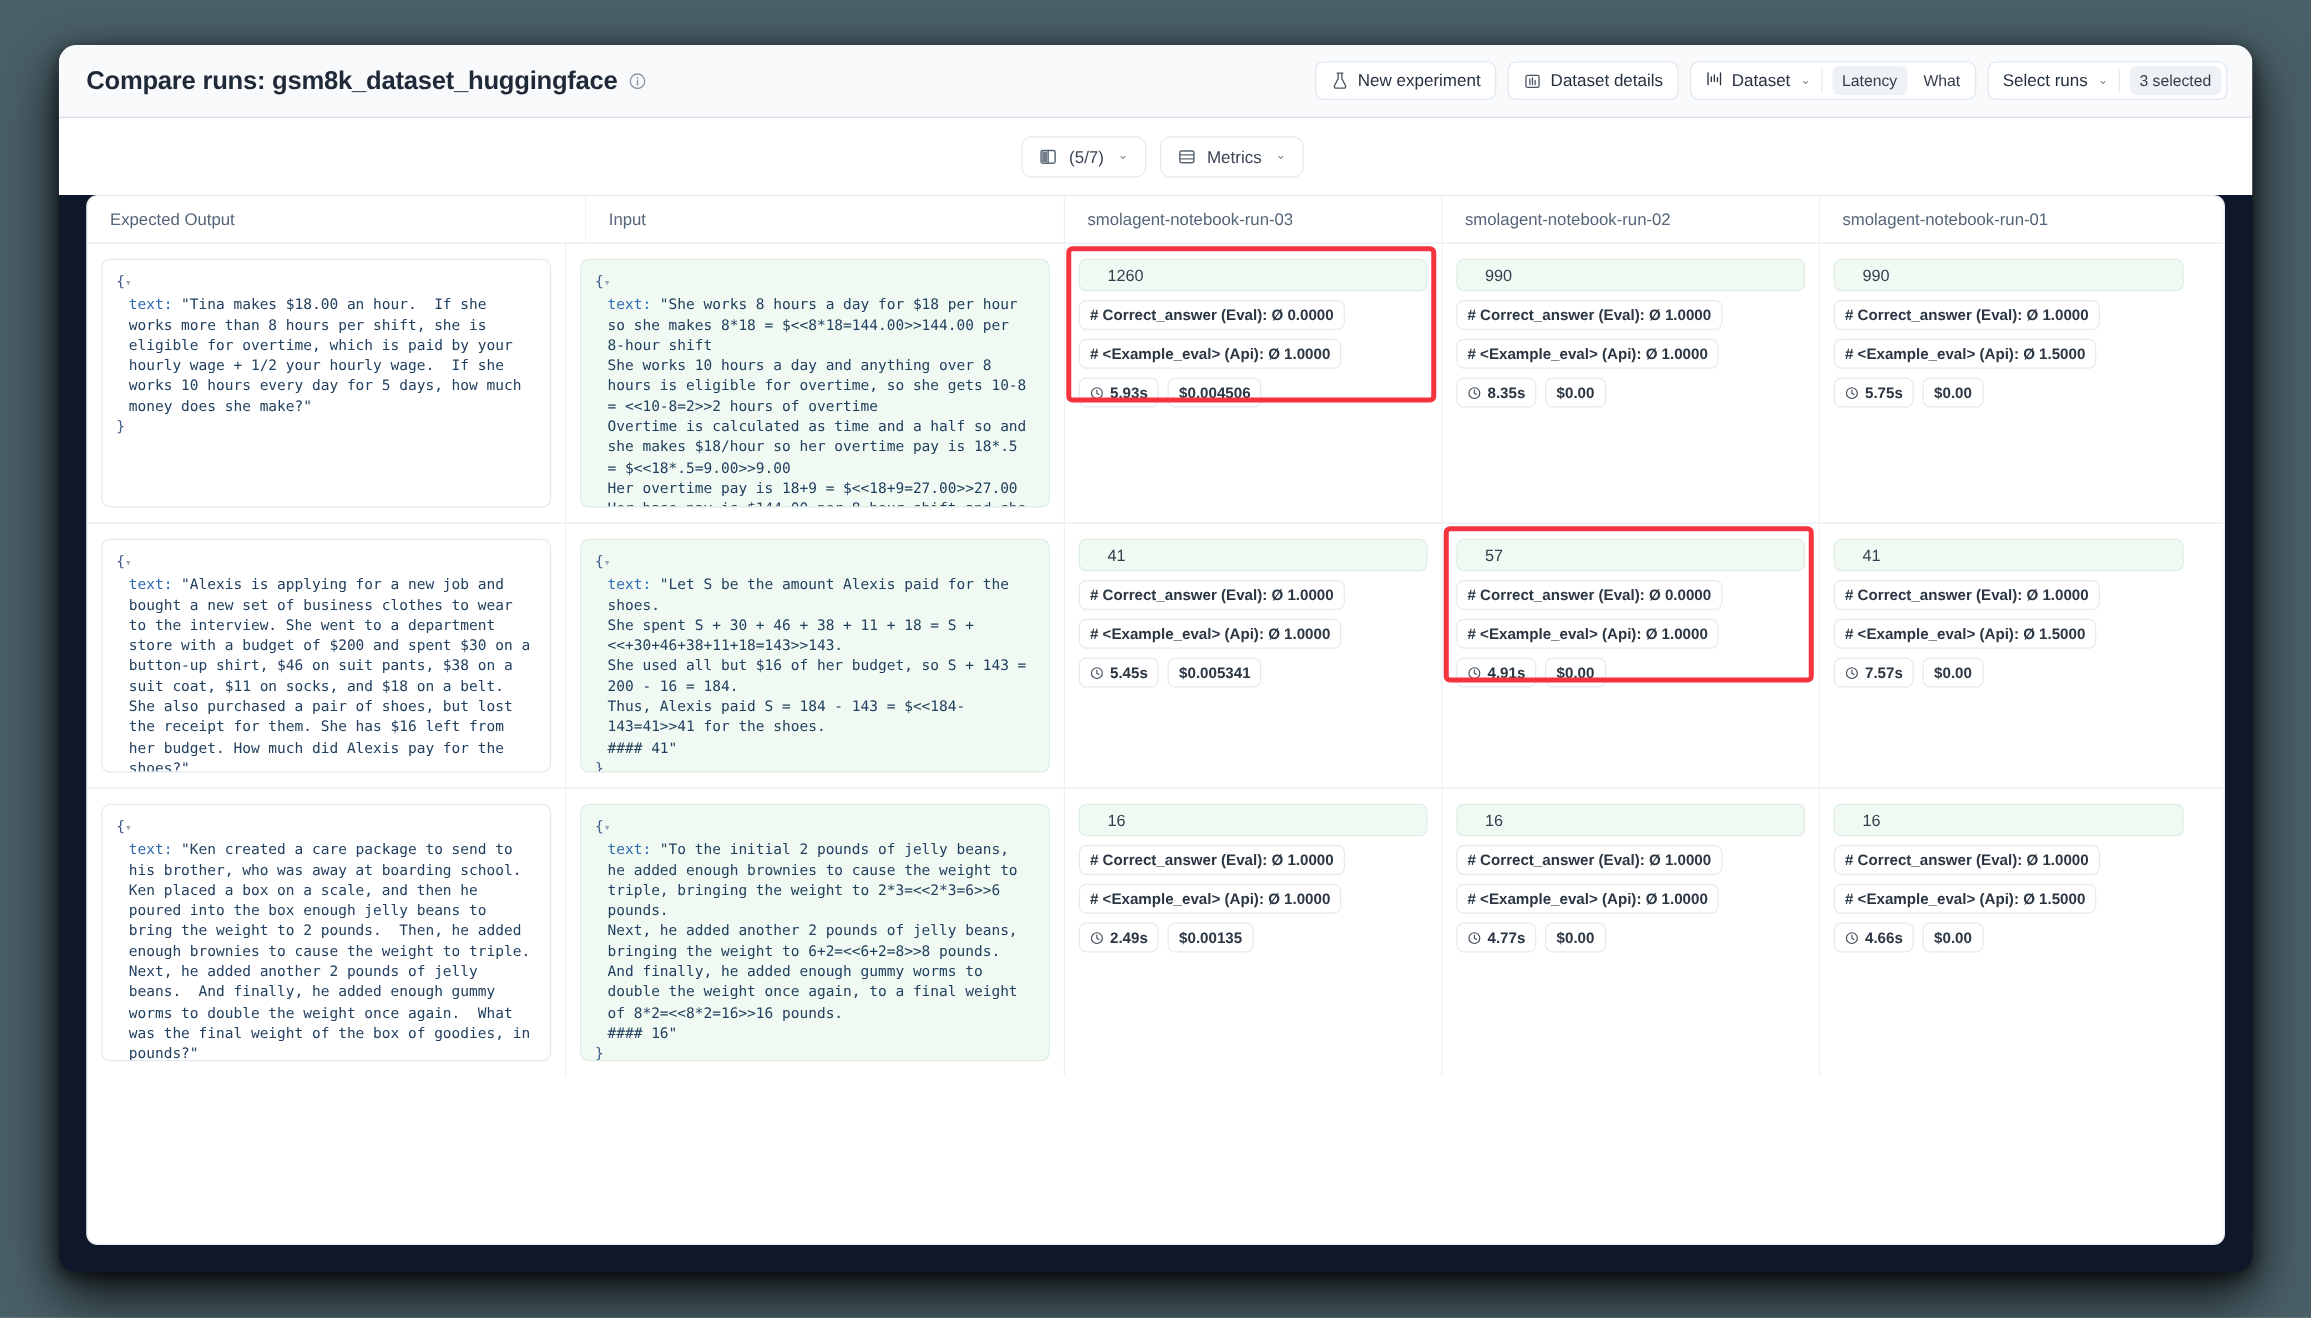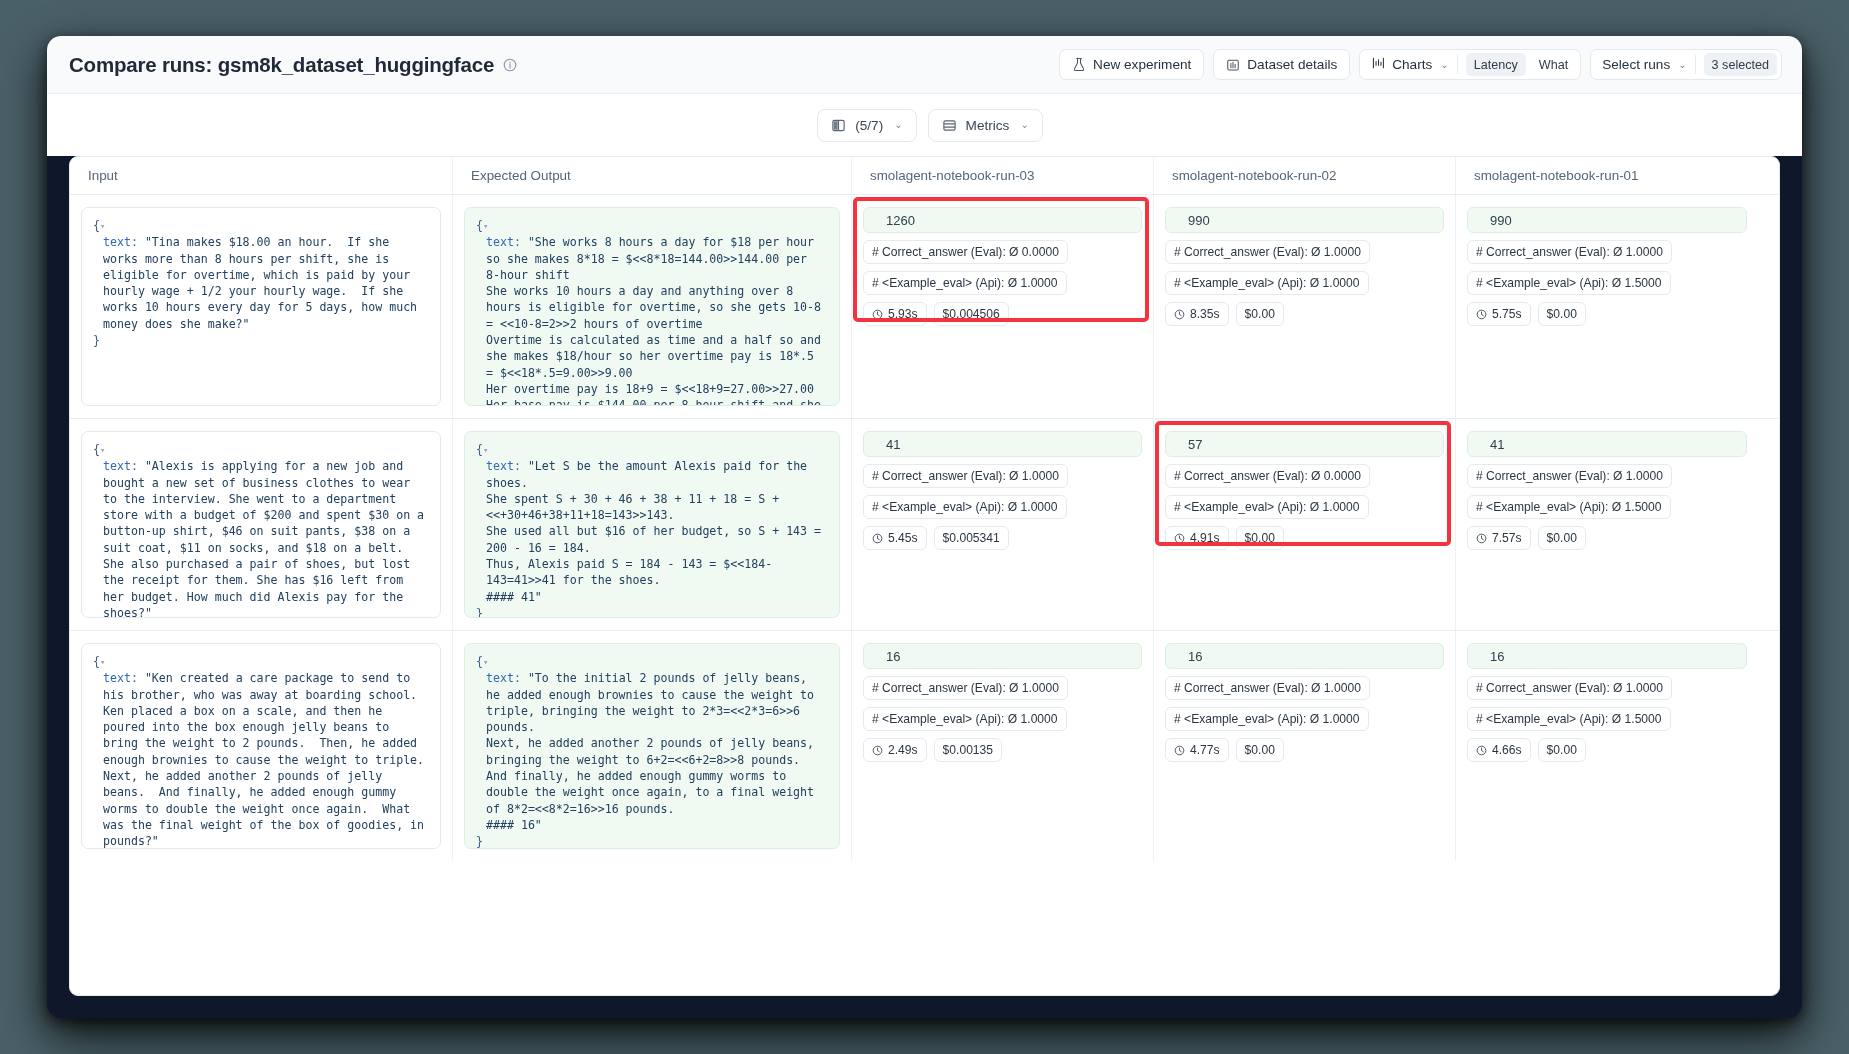--- a/index.html
+++ b/index.html
@@ -161,21 +161,21 @@
   .runcell { display: flex; flex-direction: column; gap: 7px; }
   .answerbox {
     background: #f0faf3;
     border: 1px solid #dceee2;
     border-radius: 6px;
     height: 26px;
     display: flex; align-items: center;
     padding: 0 22px;
     font-size: 13px; color: #32404f;
   }
-  .chiprow { display: flex; gap: 7px; flex-wrap: wrap; }
+  .chiprow { display: flex; gap: 7px; flex-wrap: wrap; font-weight: bold; }
   .chip {
     border: 1px solid #e5eaf0;
     border-radius: 6px;
     background: #fff;
     height: 24px;
     display: inline-flex; align-items: center; gap: 5px;
     padding: 0 8px;
     font-size: 12.1px; color: #2b3643;
     white-space: nowrap;
   }
@@ -227,21 +227,21 @@
         <span>Dataset details</span>
       </div>
 
       <div class="seg">
         <span class="lbl">
           <span class="ico">
             <svg width="15" height="14" viewBox="0 0 16 16" fill="none" stroke="currentColor" stroke-width="1.2">
               <path d="M2.2 2.6v10.8M5.2 6.2v4.4M8 4.4v6.2M10.8 7v3.6M13.6 2.6v10.8" stroke-linecap="round"></path>
             </svg>
           </span>
-          <span>Charts</span>
+          <span>Dataset</span>
           <span class="chev">⌄</span>
         </span>
         <span class="divider"></span>
         <span class="pill">Latency</span>
         <span class="pill plain">What</span>
       </div>
 
       <div class="seg">
         <span class="lbl">
           <span>Select runs</span>
@@ -274,22 +274,22 @@
         </svg>
       </span>
       <span>Metrics</span>
       <span class="chev">⌄</span>
     </div>
   </div>
 
   <div class="table-wrap">
     <div class="table-card">
       <div class="thead">
+        <div class="th c-exp">Expected Output</div>
         <div class="th c-input">Input</div>
-        <div class="th c-exp">Expected Output</div>
         <div class="th c-run">smolagent-notebook-run-03</div>
         <div class="th c-run">smolagent-notebook-run-02</div>
         <div class="th c-run">smolagent-notebook-run-01</div>
       </div>
       <div class="tbody" id="tbody">
           <div class="trow" style="height: 224px;">
             <div class="td c-input">
               <div class="jsonbox white"><div><span class="brace">{</span><span class="caret">▾</span></div><div style="padding-left: 10px;"><span class="key">text:</span><span class="val"> "Tina makes $18.00 an hour.  If she works more than 8 hours per shift, she is eligible for overtime, which is paid by your hourly wage + 1/2 your hourly wage.  If she works 10 hours every day for 5 days, how much money does she make?"</span></div><div><span class="brace">}</span></div></div>
             </div>
             <div class="td c-exp">

